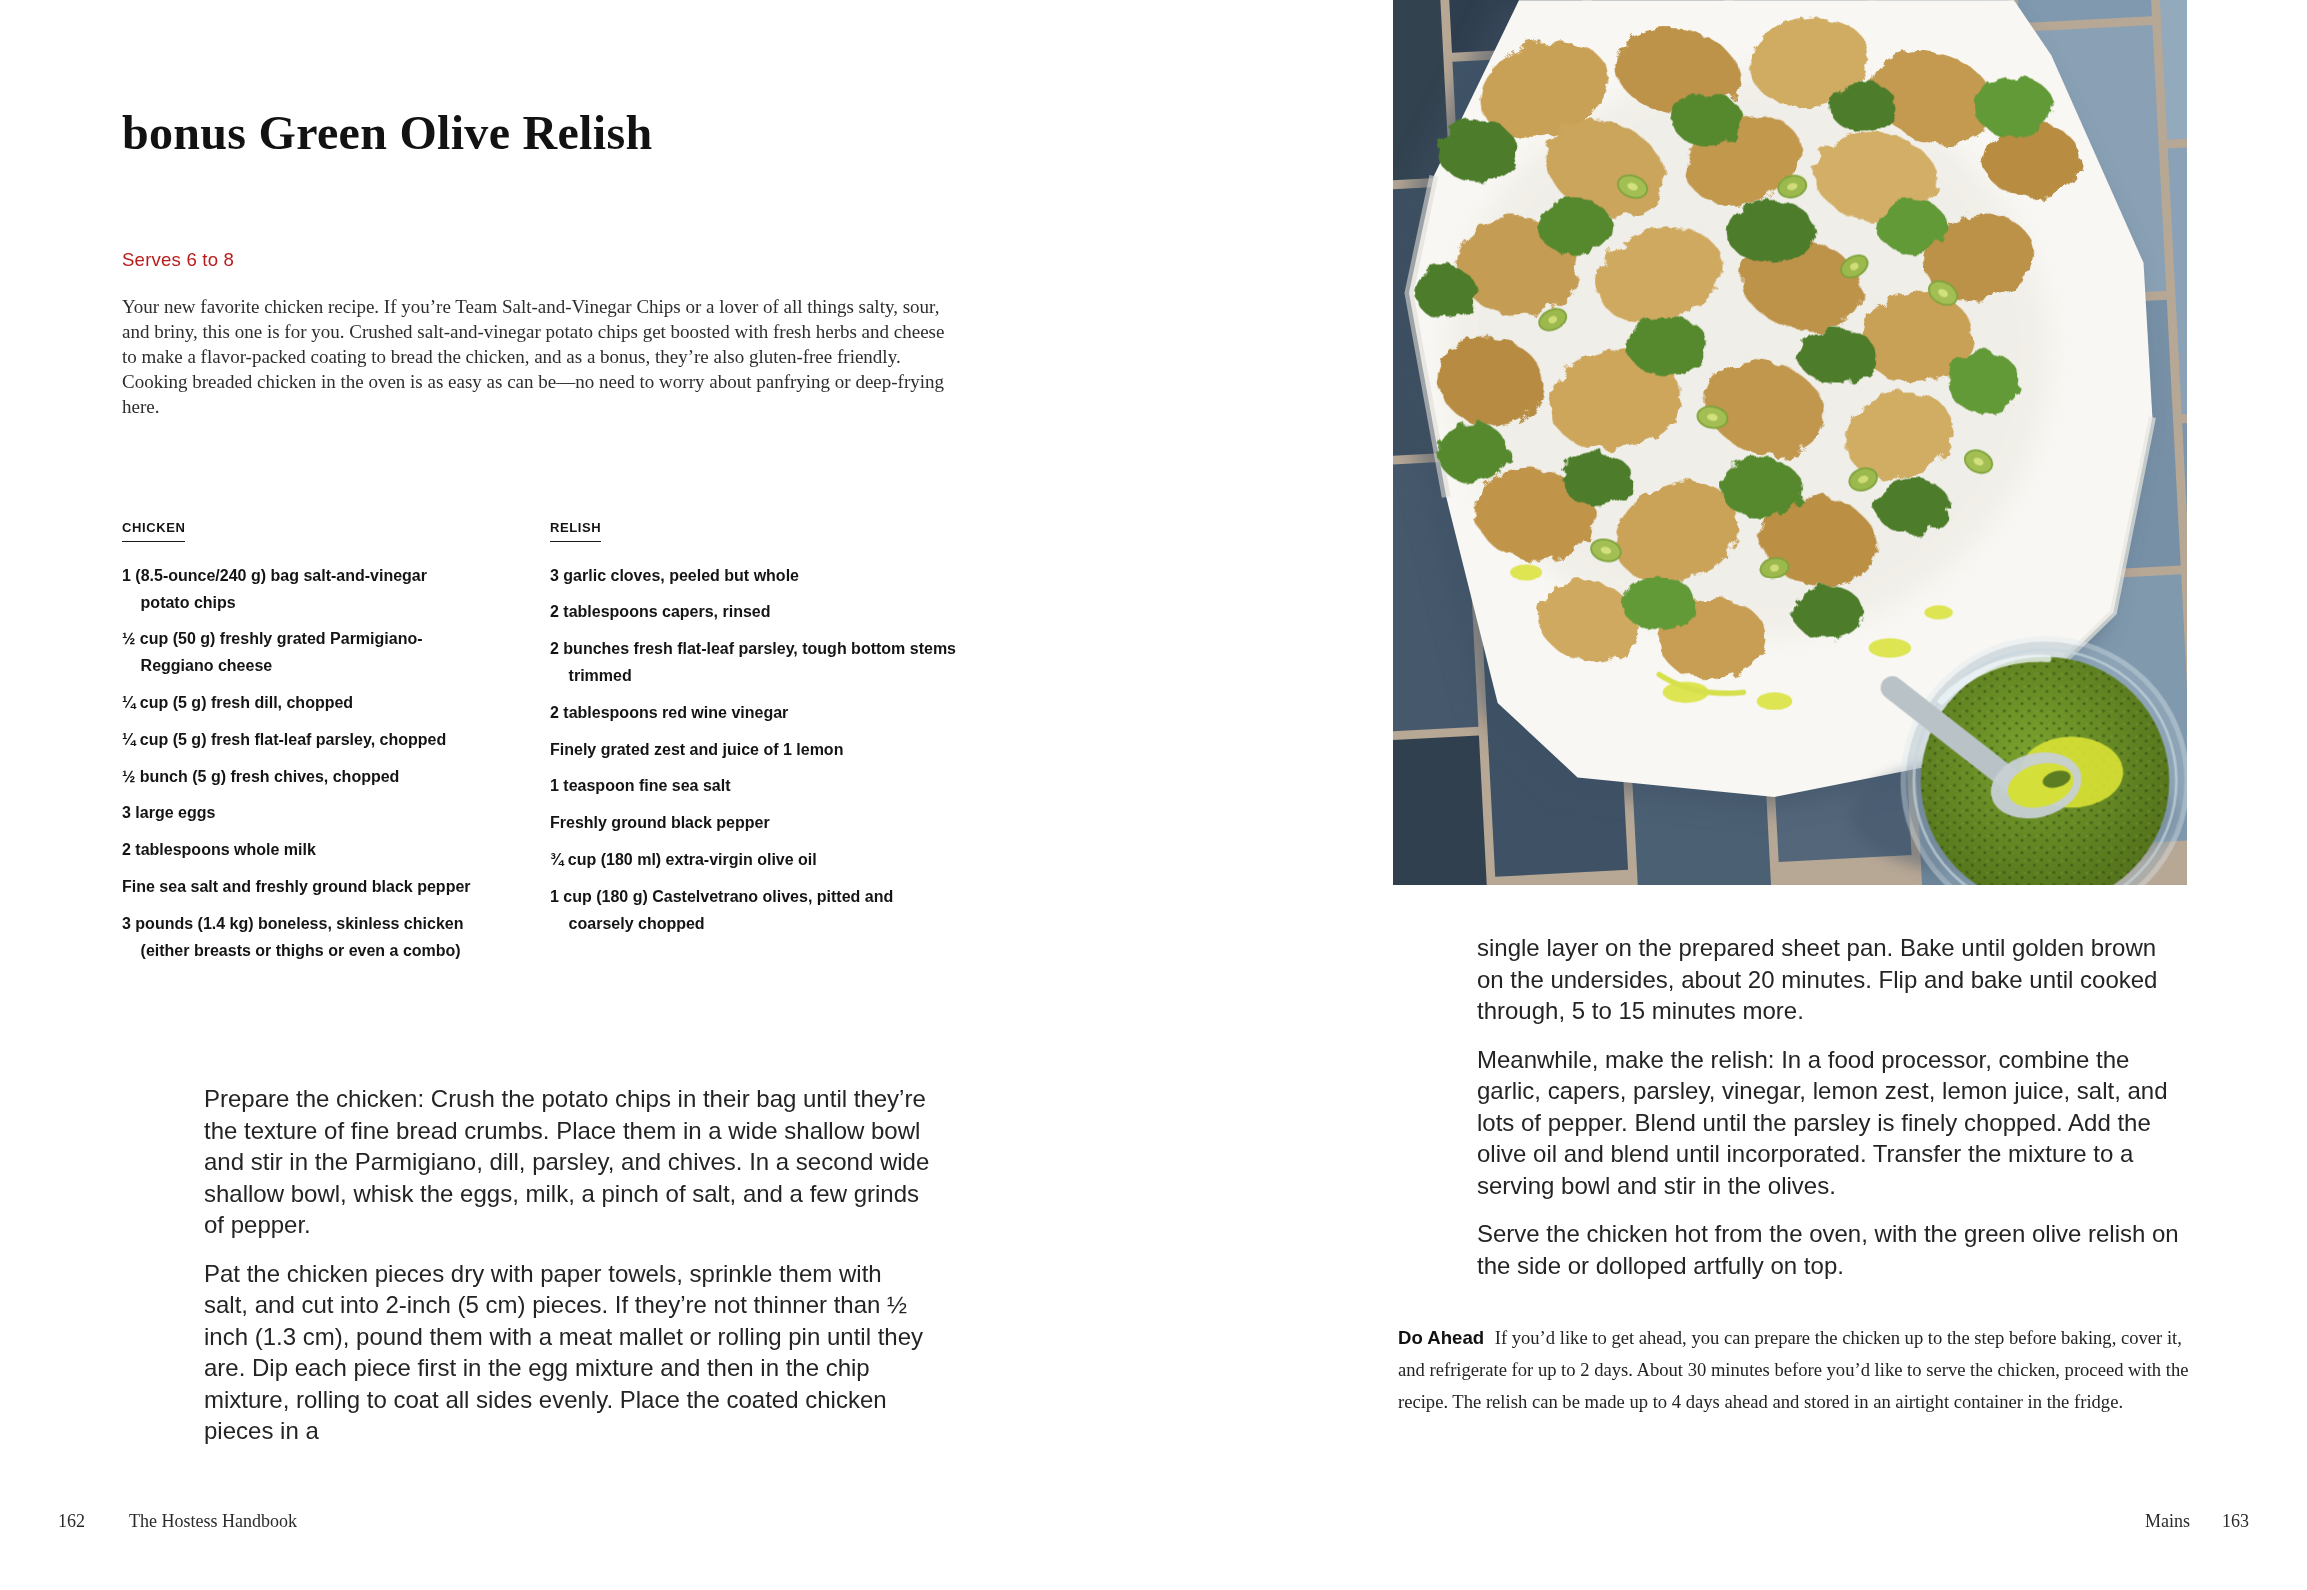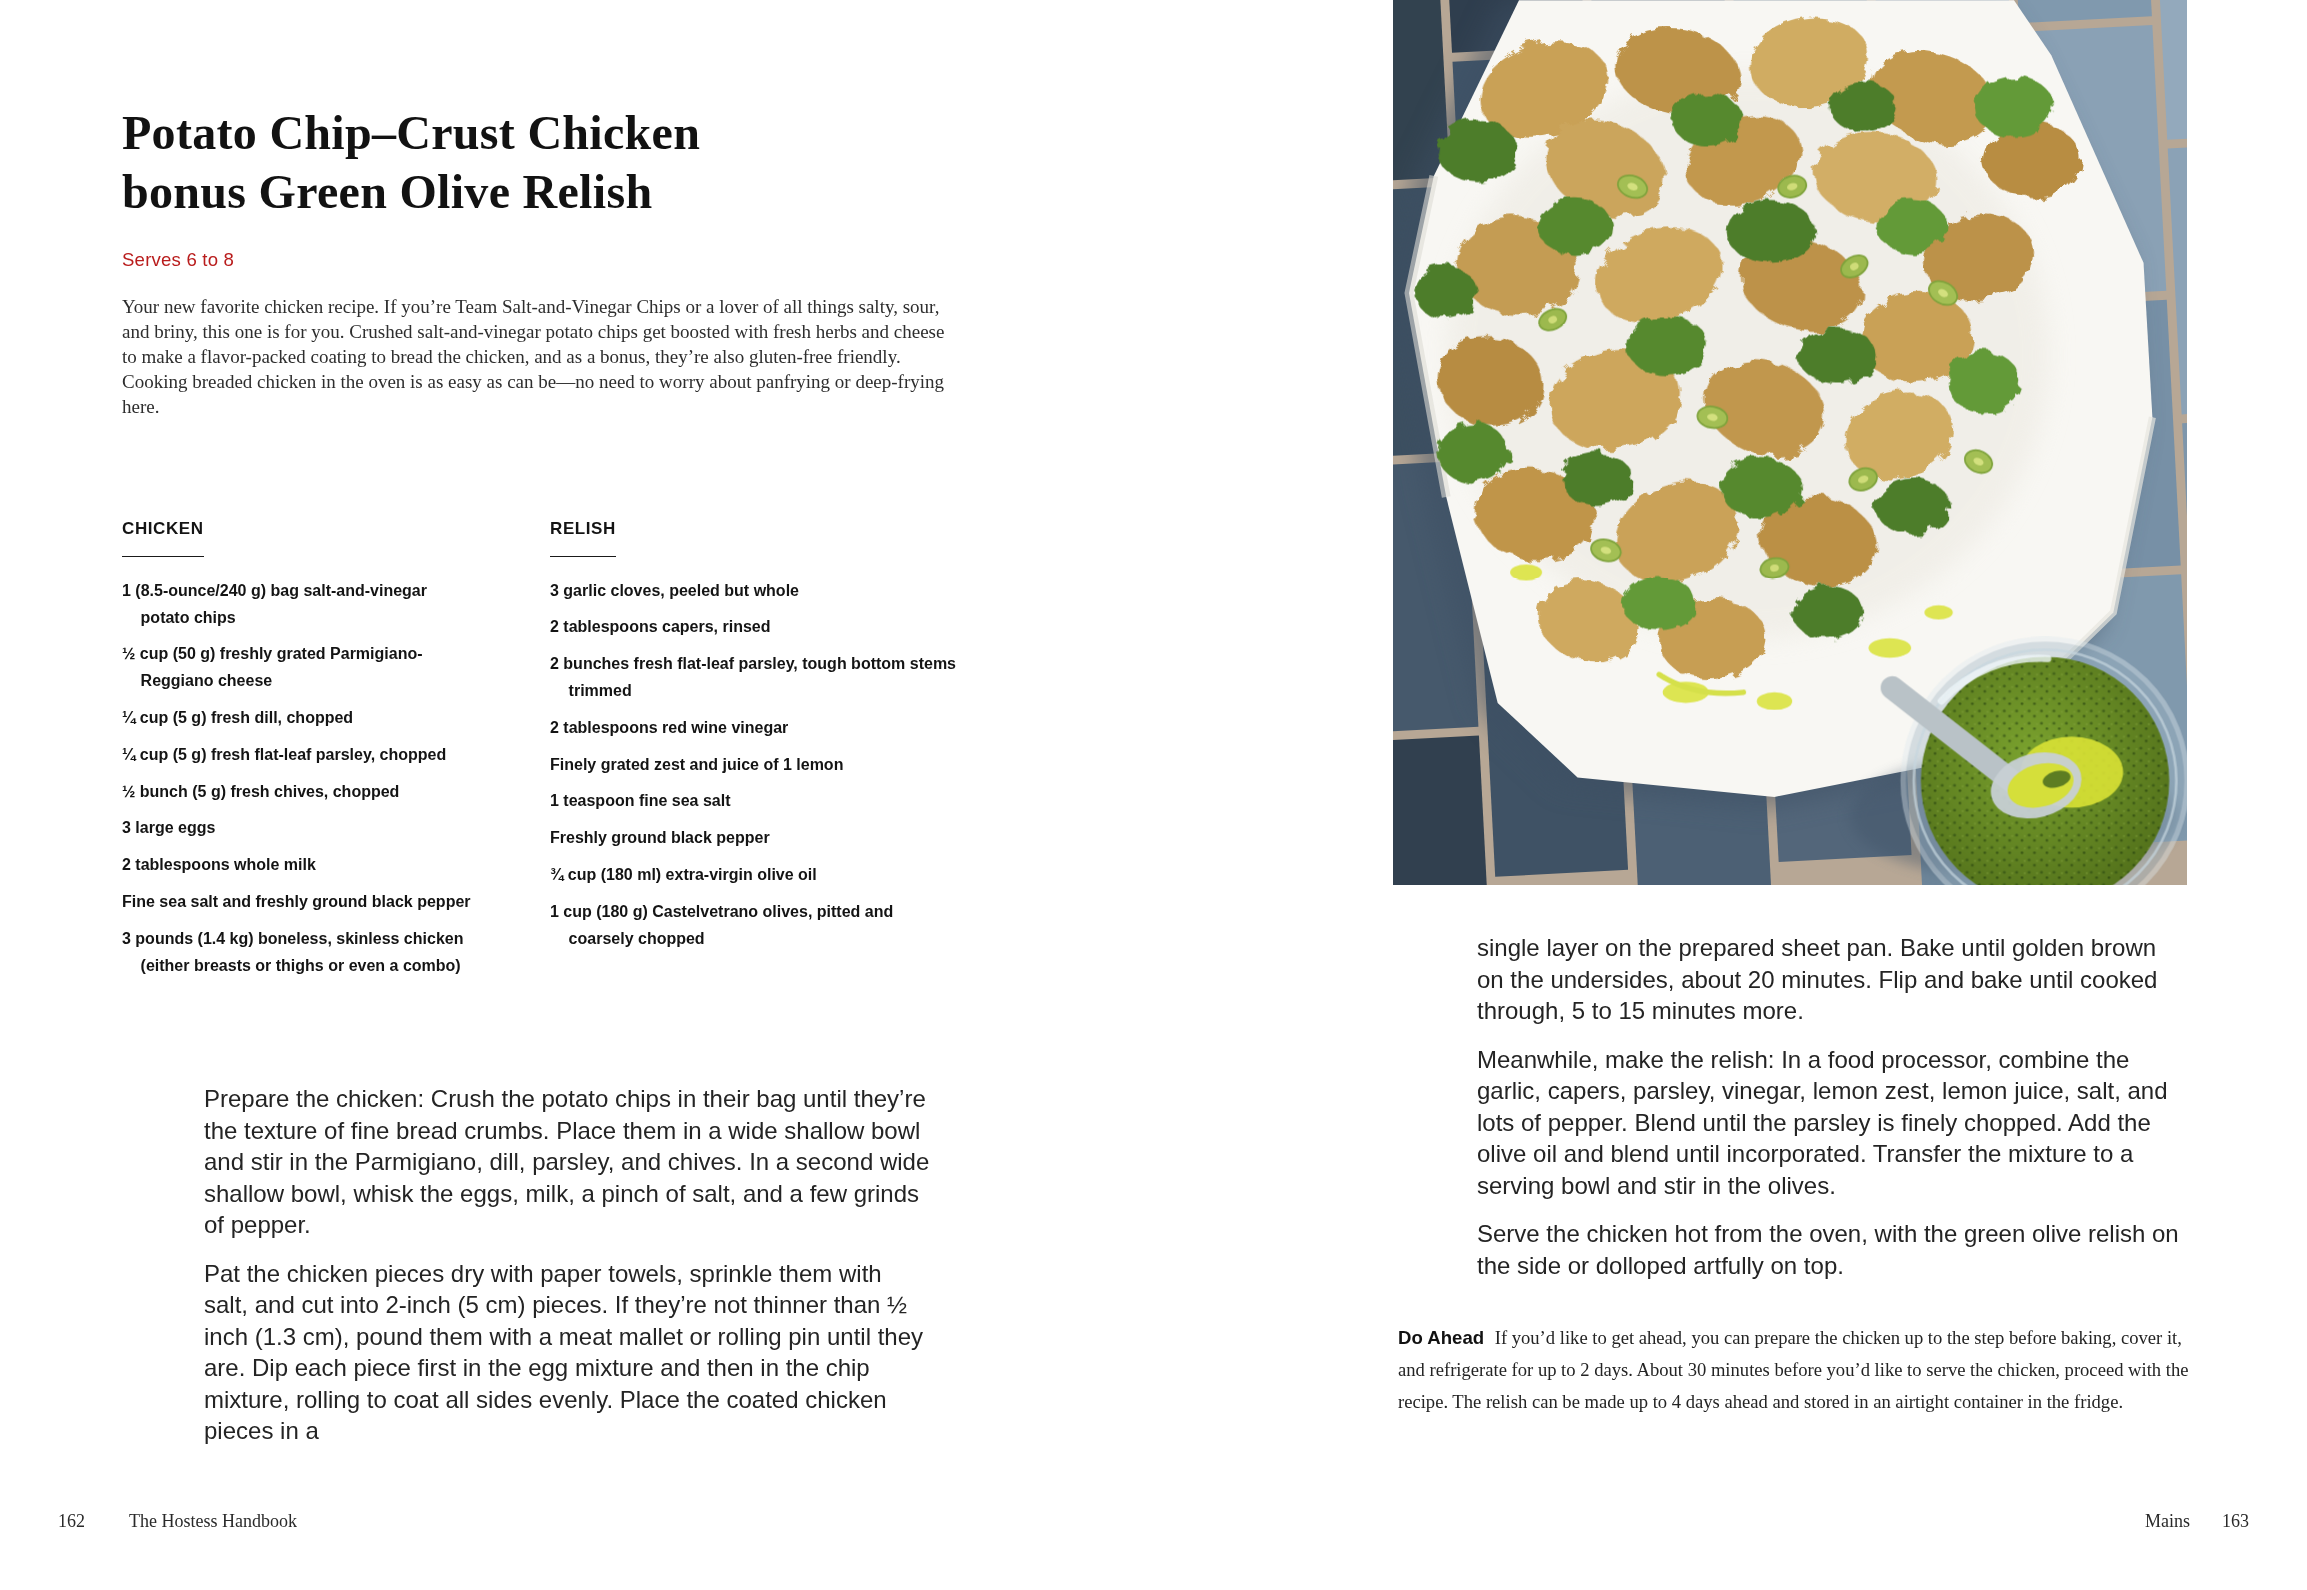--- a/index.html
+++ b/index.html
@@ -22,22 +22,22 @@
   }
   .intro{
     left:122px;top:294px;width:841px;
     font-family:"Liberation Serif",serif;
     font-size:19px;line-height:25px;color:#2e2e2e;
   }
   .ing-group{width:355px;}
   .ing-chicken{left:122px;top:519px;}
   .ing-relish{left:550px;top:519px;width:408px;}
   .ing-head{
-    font-weight:700;font-size:17px;letter-spacing:0.6px;color:#141414;
-    display:inline-block;border-bottom:1.8px solid #1a1a1a;padding-bottom:17px;
+    font-weight:700;font-size:13px;letter-spacing:0.6px;color:#141414;
+    display:inline-block;border-bottom:1.8px solid #1a1a1a;padding-bottom:6px;
     margin-bottom:19.5px;
   }
   .ing{
     font-weight:700;font-size:16px;line-height:27px;color:#141414;
     padding-left:18.6px;text-indent:-18.6px;margin:0 0 9.8px 0;
   }
   .steps{font-size:24px;line-height:31.5px;color:#242424;}
   .steps p{margin:0 0 17px 0;}
   .steps-left{left:204px;top:1083px;width:728px;}
   .steps-right{left:1477px;top:932px;width:710px;}
@@ -54,21 +54,20 @@
   .footer-right{right:58px;top:1511px;gap:32px;}
 
   
   .photo{left:1393px;top:0;width:794px;height:885px;overflow:hidden;background:#7d94a9;}
   .photo svg{display:block;}
 </style>
 </head>
 <body>
 
 <div class="abs title">
-  <div>Potato Chip–Crust Chicken</div>
   <div>bonus Green Olive Relish</div>
 </div>
 
 <div class="abs serves">Serves 6 to 8</div>
 
 <p class="abs intro" style="margin:0">Your new favorite chicken recipe. If you’re Team Salt-and-Vinegar Chips or a lover of all things salty, sour, and briny, this one is for you. Crushed salt-and-vinegar potato chips get boosted with fresh herbs and cheese to make a flavor-packed coating to bread the chicken, and as a bonus, they’re also gluten-free friendly. Cooking breaded chicken in the oven is as easy as can be—no need to worry about panfrying or deep-frying here.</p>
 
 <div class="abs ing-group ing-chicken">
   <span class="ing-head">CHICKEN</span>
   <p class="ing">1 (8.5-ounce/240 g) bag salt-and-vinegar potato chips</p>

